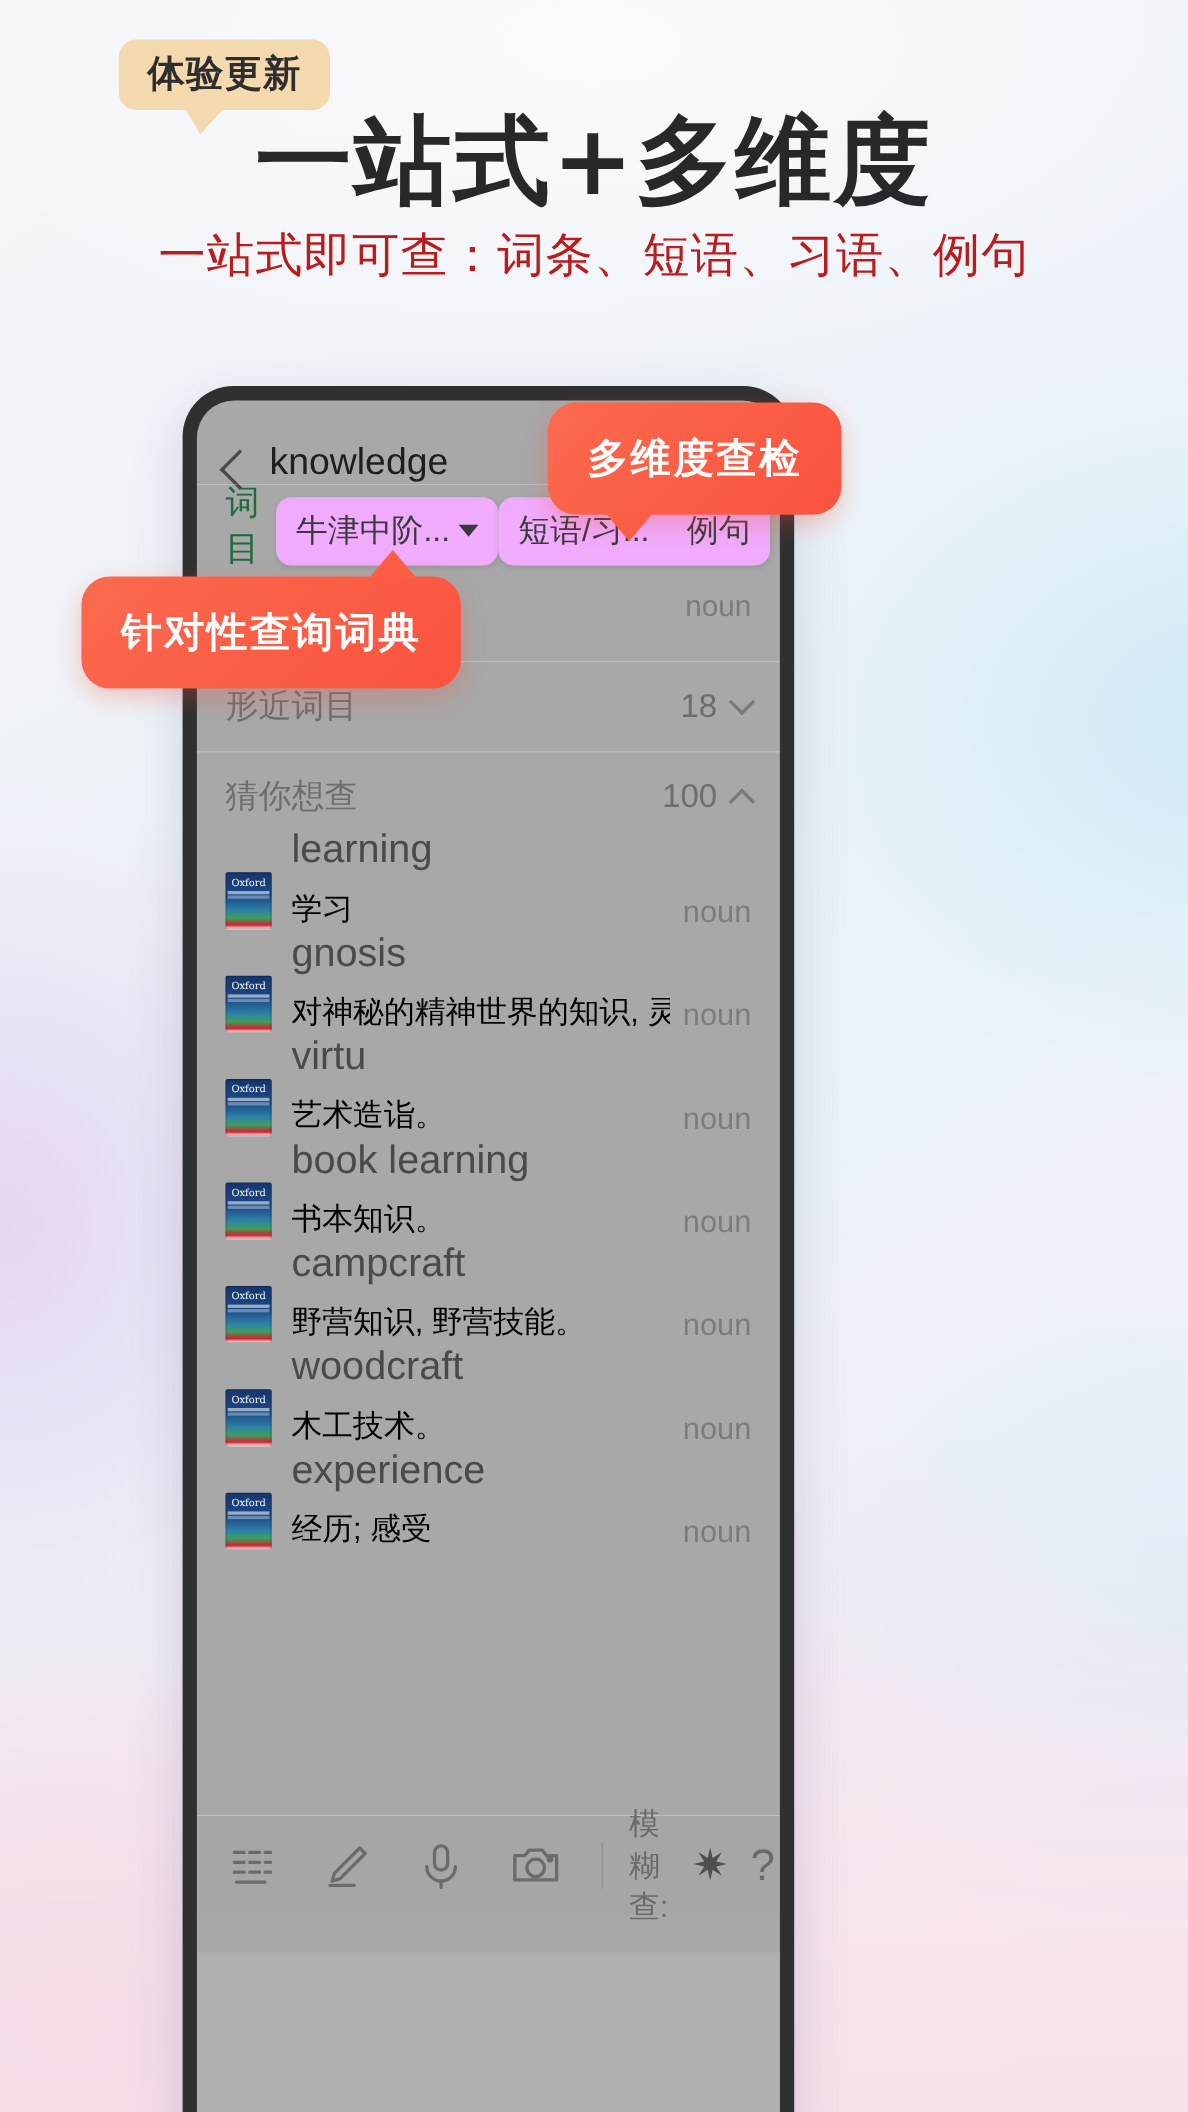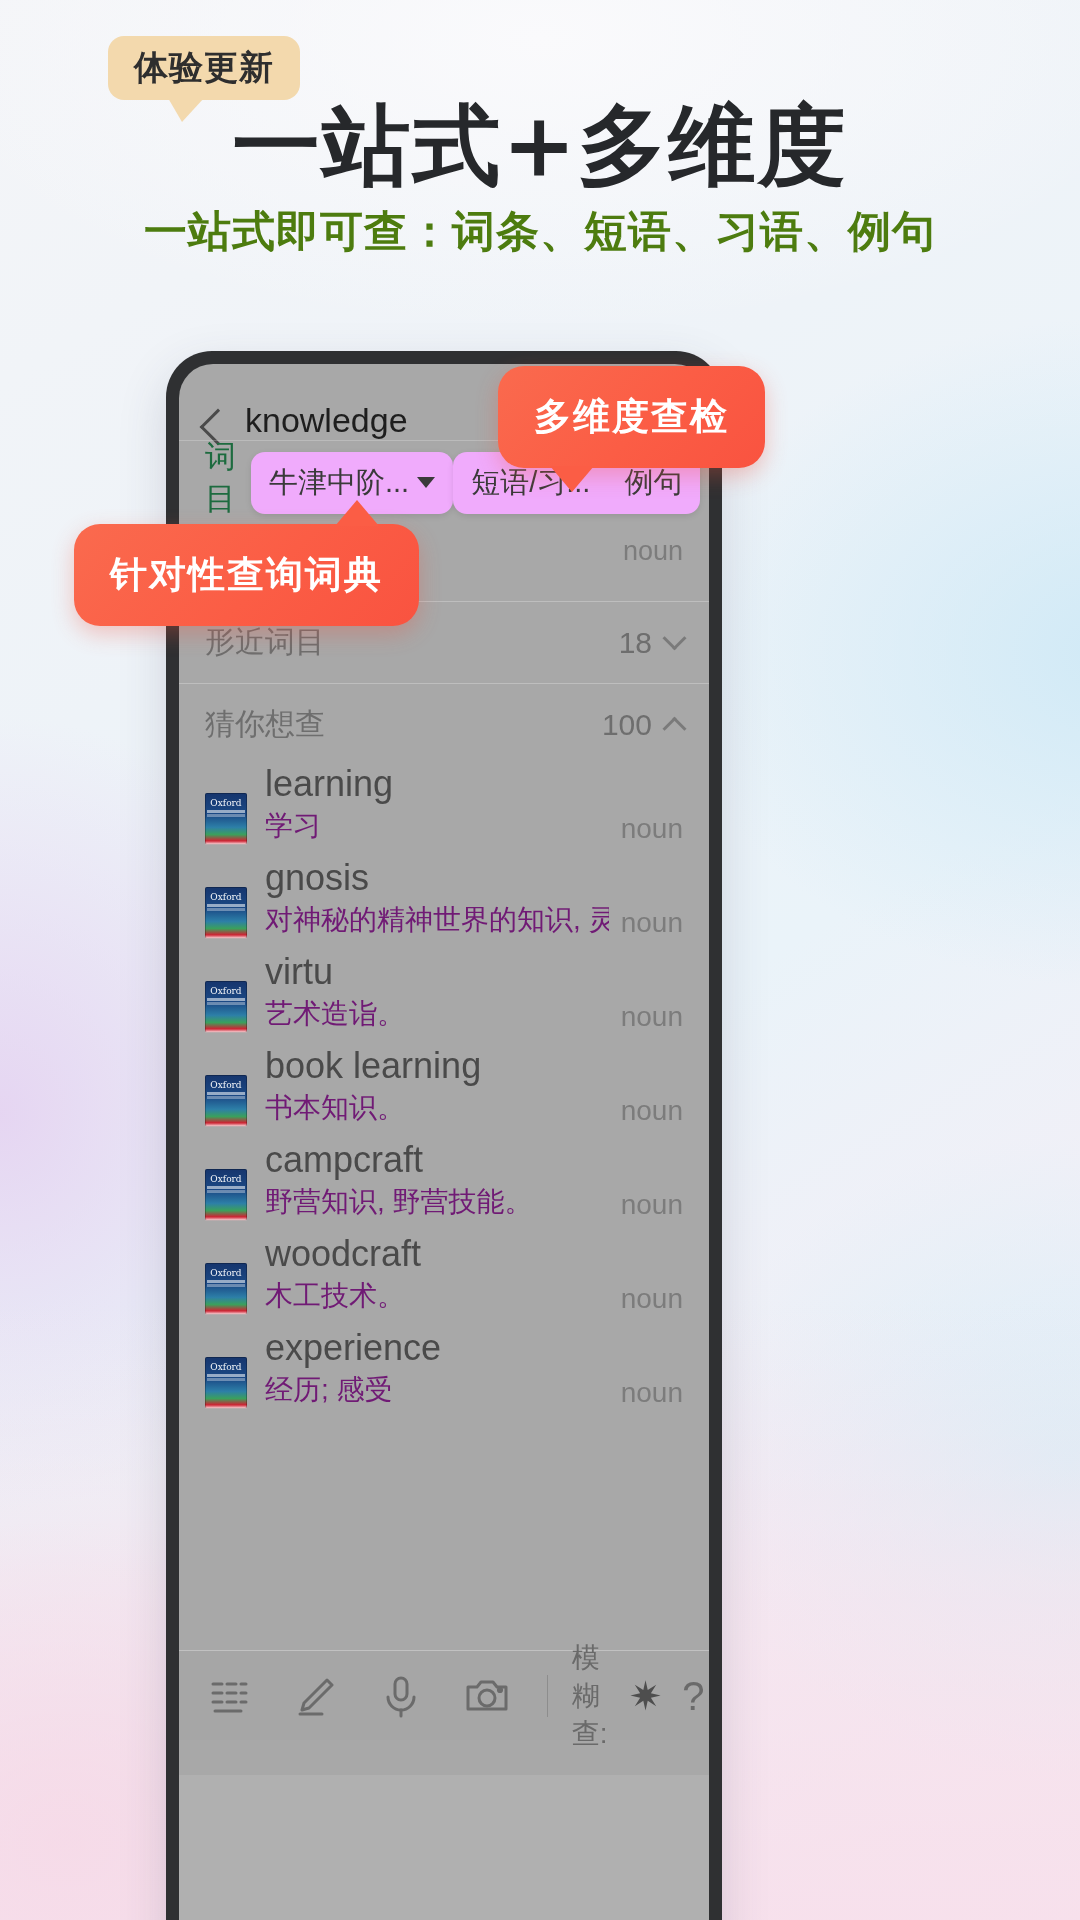--- a/index.html
+++ b/index.html
@@ -54,23 +54,23 @@
     font-weight: 700;
     font-size: 88px;
     color: #26282b;
     letter-spacing: 2px;
     line-height: 1.12;
   }
   .subhead {
     position: absolute; left: 0; right: 0; top: 203px;
     text-align: center;
     font-size: 43px;
-    color: #4d7c0f;
+    color: #b91c1c;
     letter-spacing: 1px;
-    font-weight: 700;
+    font-weight: 400;
   }
 
   
   .phone {
     position: absolute;
     left: 166px; top: 351px;
     width: 556px; height: 1620px;
     background: #2f3032;
     border-radius: 46px 46px 0 0;
     padding: 13px 13px 0 13px;
@@ -198,21 +198,21 @@
     content: "";
     position: absolute; left: 2px; right: 2px; top: 17px; height: 3px;
     background: rgba(255,255,255,0.55);
     box-shadow: 0 4px 0 rgba(255,255,255,0.35);
   }
   .entry-body { flex: 1; min-width: 0; }
   .entry-word {
     font-size: 36px; color: #4a4a4a; line-height: 1.05;
   }
   .entry-def {
-    font-size: 28px; color: #701a75; margin-top: 4px;
+    font-size: 28px; color: #000000; margin-top: 16px;
     white-space: nowrap; overflow: hidden; text-overflow: clip;
   }
   .entry-pos {
     font-size: 28px; color: #7c7c7c; margin-top: 4px; margin-left: 12px;
     flex: 0 0 auto;
   }
 
   
   .toolbar {
     position: absolute; left: 0; right: 0;

